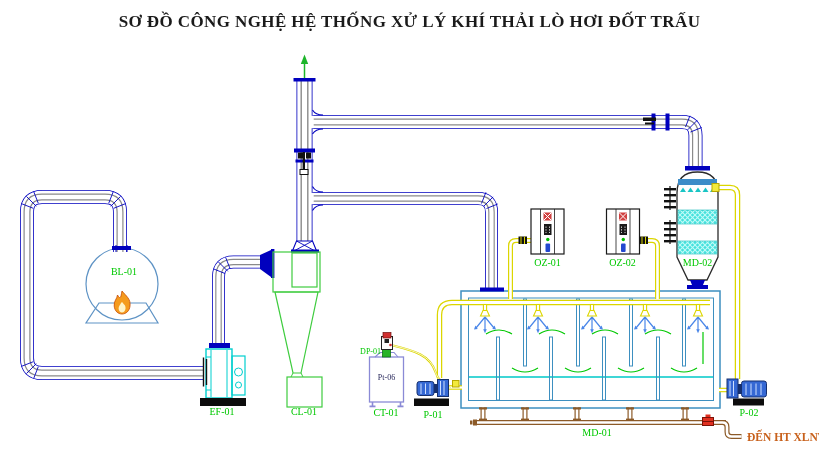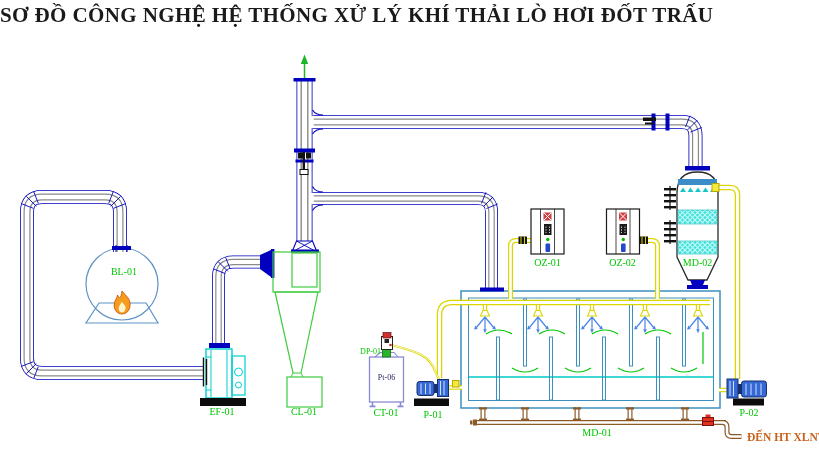--- a/index.html
+++ b/index.html
@@ -4,22 +4,22 @@
 <style>
   :root{
     --c-pipe:#0000BE; --c-pipeInner:#8a8a8a; --c-green:#00C800; --c-cyclone:#3ECC3E;
     --c-fan:#00CFCF; --c-water:#3FD6D6; --c-tank:#3D8FC0; --c-boiler:#5E93C5;
     --c-yellow:#DCD600; --c-spray:#4A86E8; --c-brown:#8C5A28; --c-valveRed:#E03020;
     --c-annotation:#C8611C; --c-title:#1A1A1A; --c-tower:#2B2B2B; --c-pumpBlue:#3568D4; --c-pumpDark:#16306E;
   }
   html,body{margin:0;padding:0;background:#fff;}
   #stage{position:relative;width:819px;height:454px;background:#fff;overflow:hidden;
          font-family:"Liberation Serif",serif;}
-  #title{position:absolute;top:3px;left:0;width:819px;
-         font-size:21px;font-weight:bold;letter-spacing:.4px;color:var(--c-title);}
+  #title{position:absolute;top:12px;left:0;width:819px;text-align:center;
+         font-size:17px;font-weight:bold;letter-spacing:.4px;color:var(--c-title);}
   svg{position:absolute;left:0;top:0;}
   .s-pipe{stroke:var(--c-pipe);} .s-white{stroke:#ffffff;} .s-gray{stroke:var(--c-pipeInner);}
   .f-pipe{fill:var(--c-pipe);} .s-boiler{stroke:var(--c-boiler);fill:none;}
   .s-cyc{stroke:var(--c-cyclone);fill:none;} .s-fan{stroke:var(--c-fan);fill:none;}
   .s-tank{stroke:var(--c-tank);fill:none;} .s-yel{stroke:var(--c-yellow);}
   .s-brown{stroke:var(--c-brown);} .s-spray{stroke:var(--c-spray);fill:none;}
   .s-grn{stroke:var(--c-green);fill:none;} .s-tower{stroke:var(--c-tower);fill:#fff;}
   .lbl{font-family:"Liberation Serif",serif;font-size:10px;fill:var(--c-green);text-anchor:middle;}
   .lbl-sm{font-family:"Liberation Serif",serif;font-size:8px;fill:var(--c-green);}
   .code{font-family:"Liberation Serif",serif;font-size:8px;fill:#26265a;text-anchor:middle;}

